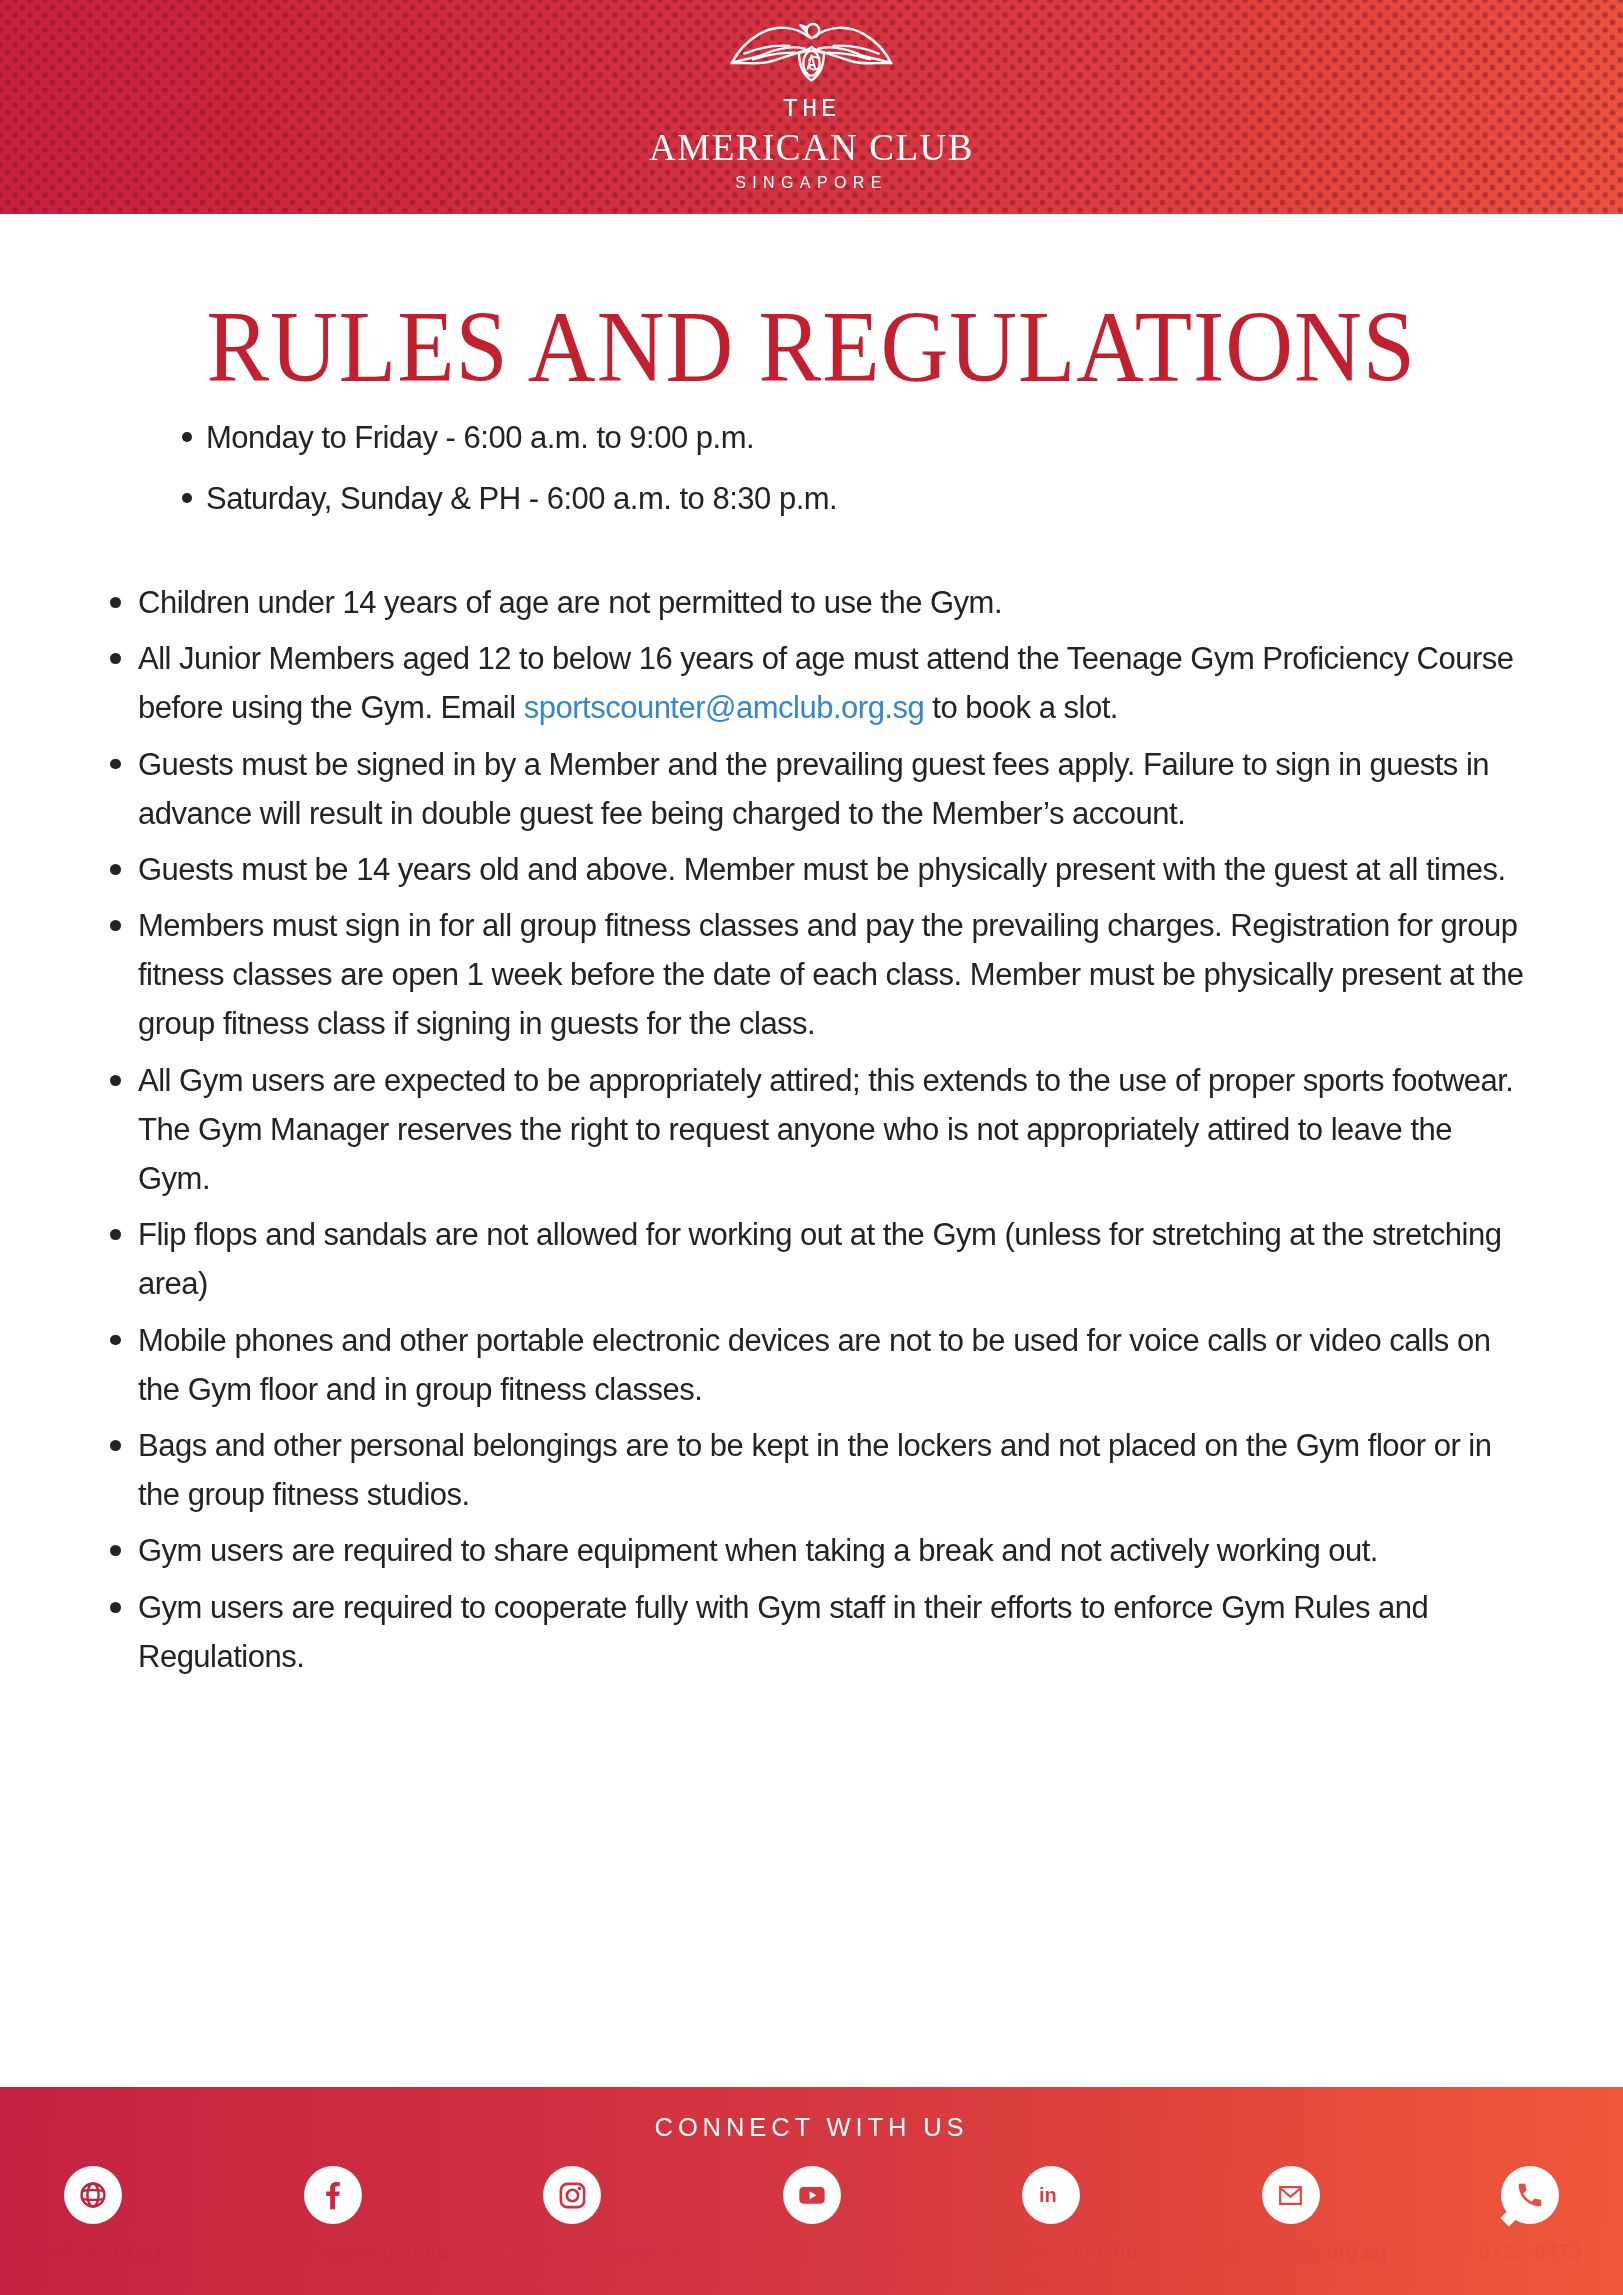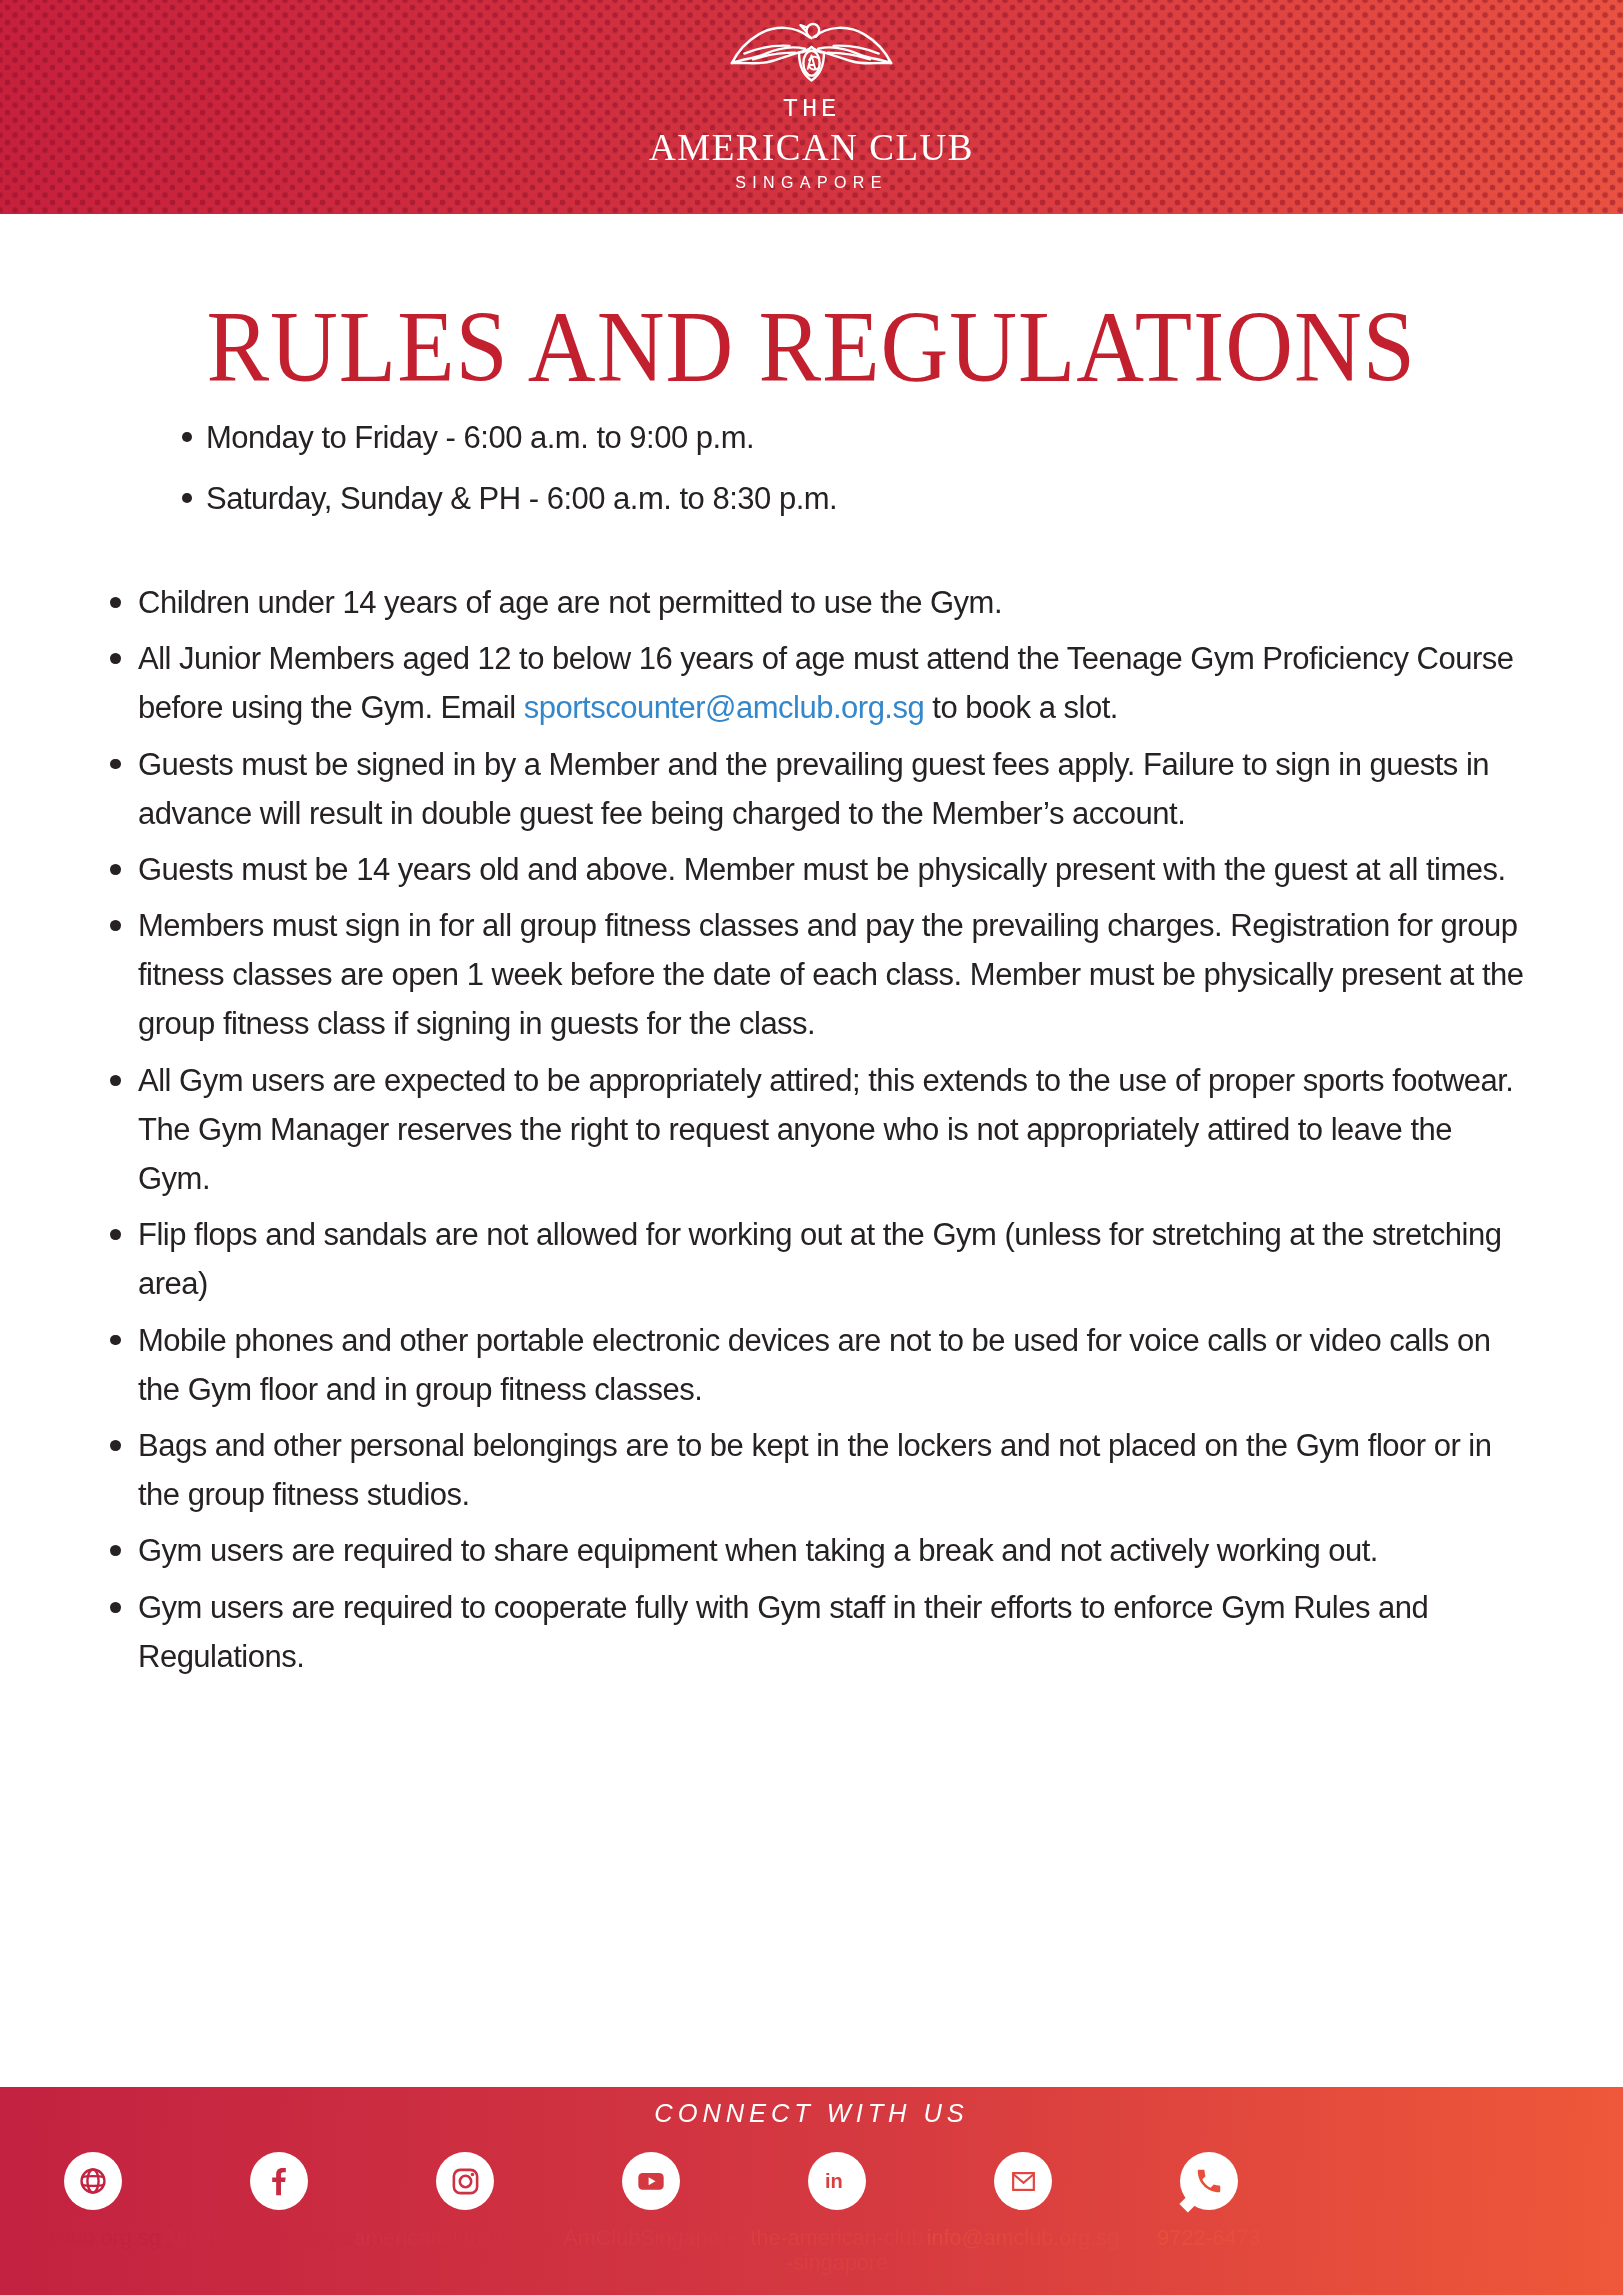--- a/index.html
+++ b/index.html
@@ -77,25 +77,25 @@
     width:10.8px;height:10.8px;border-radius:50%;background:#262223;
   }
   .email-link{color:#3487CA;text-decoration:none;cursor:pointer;}
   
   .footer{
     flex:0 0 208px;height:208px;
     background:linear-gradient(92deg,#C32240 0%,#D63A40 55%,#EF5839 100%);
     color:#fff;
   }
   .connect{
-    margin-top:14px;text-align:center;
-    font-size:25.5px;letter-spacing:4.9px;line-height:1;font-style:italic;
+    margin-top:28px;text-align:center;
+    font-size:25.5px;letter-spacing:4.9px;line-height:1;
   }
   .icons-row{
-    display:flex;justify-content:flex-start;margin-top:25.5px;
+    display:flex;justify-content:space-between;margin-top:25.5px;
   }
   .icon-cell{
     width:186px;display:flex;flex-direction:column;align-items:center;
     cursor:pointer;
   }
   .circle{
     position:relative;
     width:58px;height:58px;border-radius:50%;background:#fff;
     display:flex;align-items:center;justify-content:center;
   }

